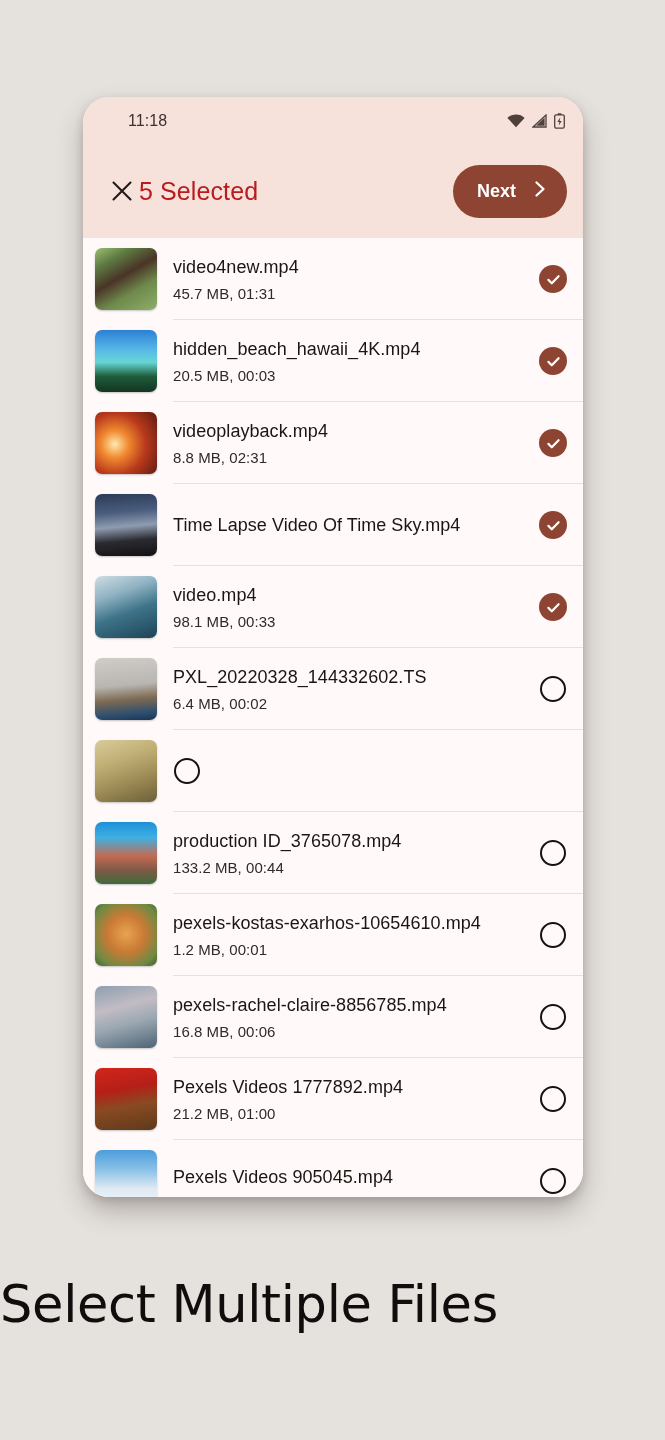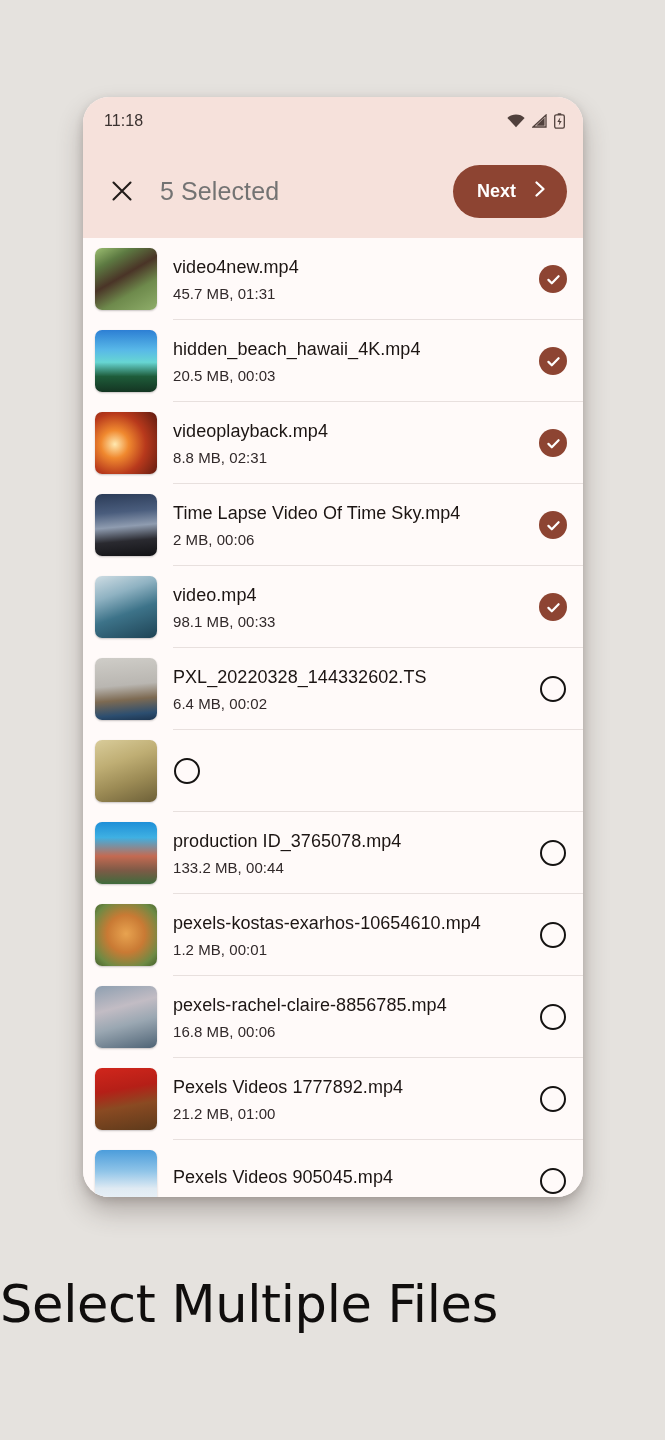--- a/index.html
+++ b/index.html
@@ -36,20 +36,21 @@
     background: #F6E1DB;
     display: flex;
     align-items: center;
     justify-content: space-between;
     padding: 0 18px 0 21px;
   }
   .status-time {
     font-size: 16px;
     color: #3B3230;
     letter-spacing: 0.1px;
+    margin-left: 24px;
   }
   .status-icons {
     display: flex;
     align-items: center;
     gap: 7px;
   }
   .status-icons svg { display: block; }
 
   
   .app-bar {
@@ -63,22 +64,21 @@
     width: 34px;
     height: 34px;
     display: flex;
     align-items: center;
     justify-content: center;
     cursor: pointer;
     flex: 0 0 auto;
   }
   .app-title {
     font-size: 25px;
-    color: #737373;
-    margin-left: 21px;
+    color: #b91c1c;
     flex: 1 1 auto;
     white-space: nowrap;
     letter-spacing: 0.1px;
   }
   .next-btn {
     display: flex;
     align-items: center;
     gap: 17px;
     background: #8D4432;
     color: #FFFFFF;
@@ -289,21 +289,20 @@
               <path d="M3.4 8.9 6.8 12.3 13.6 5.2" fill="none" stroke="#FFFFFF" stroke-width="2.2" stroke-linecap="round" stroke-linejoin="round"></path>
             </svg>
           </div>
         </div>
         <div class="divider"></div>
       </div>
       <div class="file-row">
         <div class="thumb t-night"></div>
         <div class="row-text">
           <div class="file-name">Time Lapse Video Of Time Sky.mp4</div>
-          <div class="file-meta">2 MB, 00:06</div>
         </div>
         <div class="check-cell">
           <div class="check-on">
             <svg width="17" height="17" viewBox="0 0 17 17">
               <path d="M3.4 8.9 6.8 12.3 13.6 5.2" fill="none" stroke="#FFFFFF" stroke-width="2.2" stroke-linecap="round" stroke-linejoin="round"></path>
             </svg>
           </div>
         </div>
         <div class="divider"></div>
       </div>

